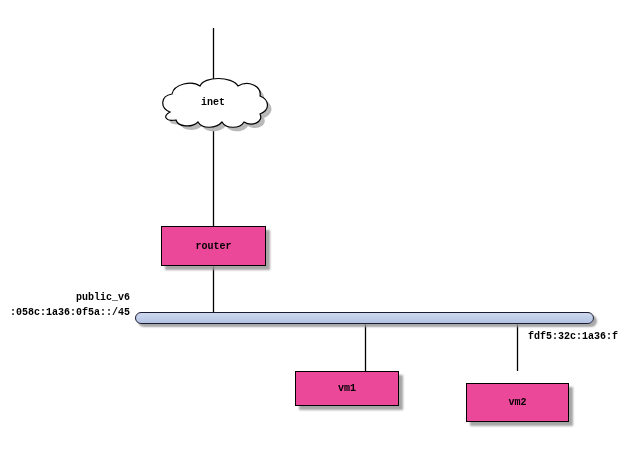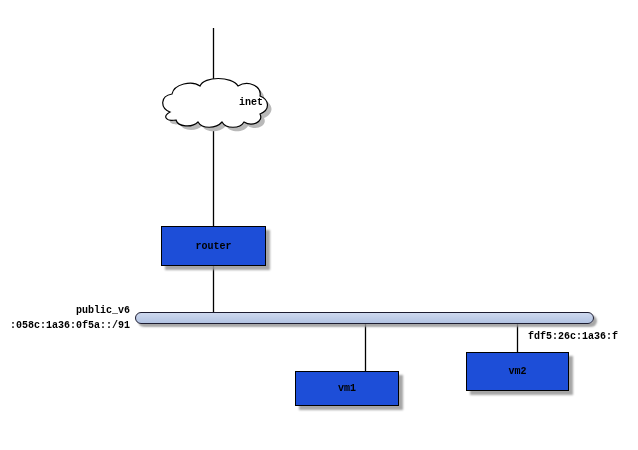--- a/index.html
+++ b/index.html
@@ -8,48 +8,48 @@
     width:638px;height:450px;
     background:#ffffff;
     overflow:hidden;
     font-family:"Liberation Mono","DejaVu Sans Mono",monospace;
     font-weight:bold;
     color:#000;
   }
   #wires{position:absolute;left:0;top:0;width:638px;height:450px;}
   .node-box{
     position:absolute;
-    background:#1d4ed8;
+    background:#ec4899;
     border:1px solid #000000;
     box-shadow:4px 4px 2px rgba(150,150,150,0.85);
     display:flex;align-items:center;justify-content:center;
     font-size:10px;
     box-sizing:border-box;
   }
   #router-box{left:161px;top:226px;width:105px;height:40px;}
   #vm1-box{left:295px;top:371px;width:104px;height:35px;}
-  #vm2-box{left:466px;top:352px;width:103px;height:39px;}
+  #vm2-box{left:466px;top:383px;width:103px;height:39px;}
   #bus-bar{
     position:absolute;
     left:135px;top:312px;width:459px;height:12px;
     border:1px solid #1c1c30;
     border-radius:7px;
     background:linear-gradient(#ced9ef,#b2c3e2);
     box-shadow:3px 3px 2px rgba(150,150,150,0.85);
     box-sizing:border-box;
   }
   .lbl{
     position:absolute;
     font-size:10px;
     white-space:nowrap;
     line-height:13px;
   }
-  #inet-label{left:163px;top:97px;width:100px;text-align:right;line-height:12px;}
+  #inet-label{left:163px;top:97px;width:100px;text-align:center;line-height:12px;}
   #router-iface-label{left:224px;top:281px;line-height:12px;}
-  #bus-name-label{left:0px;top:303px;width:130px;text-align:right;line-height:15px;}
+  #bus-name-label{left:0px;top:290px;width:130px;text-align:right;line-height:15px;}
   #vm1-addr-label{left:376px;top:330px;}
   #vm2-addr-label{left:528px;top:330px;}
 </style>
 </head>
 <body>
 
 <div id="canvas">
 
   <svg id="wires" viewBox="0 0 638 450" xmlns="http://www.w3.org/2000/svg">
 
@@ -89,26 +89,26 @@
 
   <div class="node-box" id="router-box">
     <span>router</span>
   </div>
 
 
   <div id="bus-bar"></div>
 
   <div class="lbl" id="bus-name-label">
     <div>public_v6</div>
-    <div>:058c:1a36:0f5a::/91</div>
+    <div>:058c:1a36:0f5a::/45</div>
   </div>
 
 
   <div class="lbl" id="vm2-addr-label">
-    <div>fdf5:26c:1a36:f</div>
+    <div>fdf5:32c:1a36:f</div>
   </div>
 
   <div class="node-box" id="vm1-box">
     <span>vm1</span>
   </div>
   <div class="node-box" id="vm2-box">
     <span>vm2</span>
   </div>
 
 </div>

